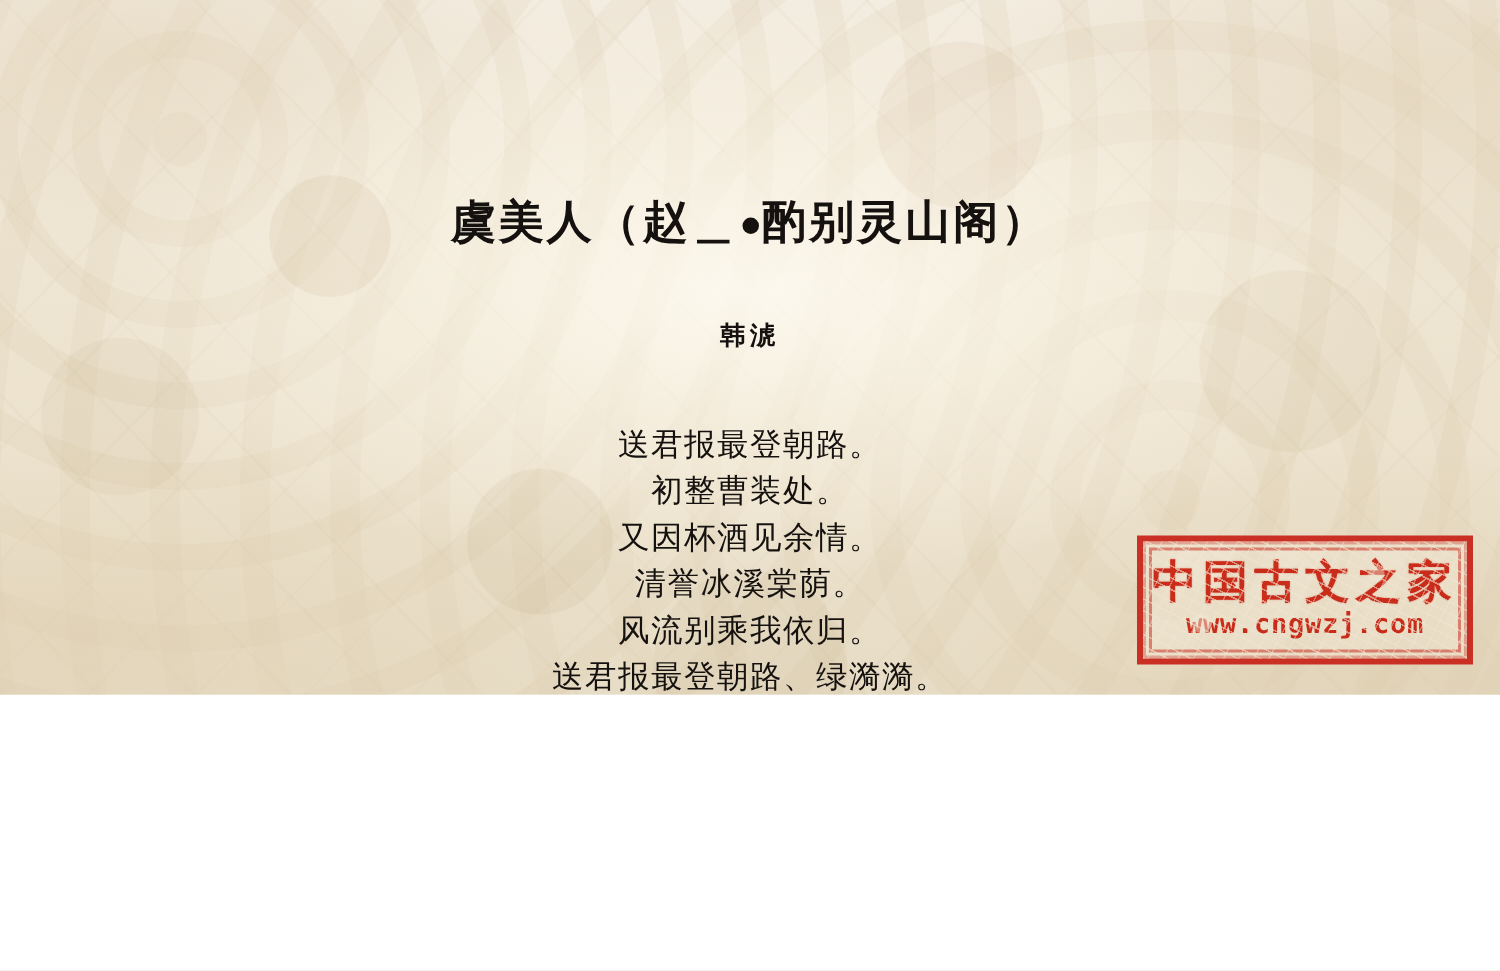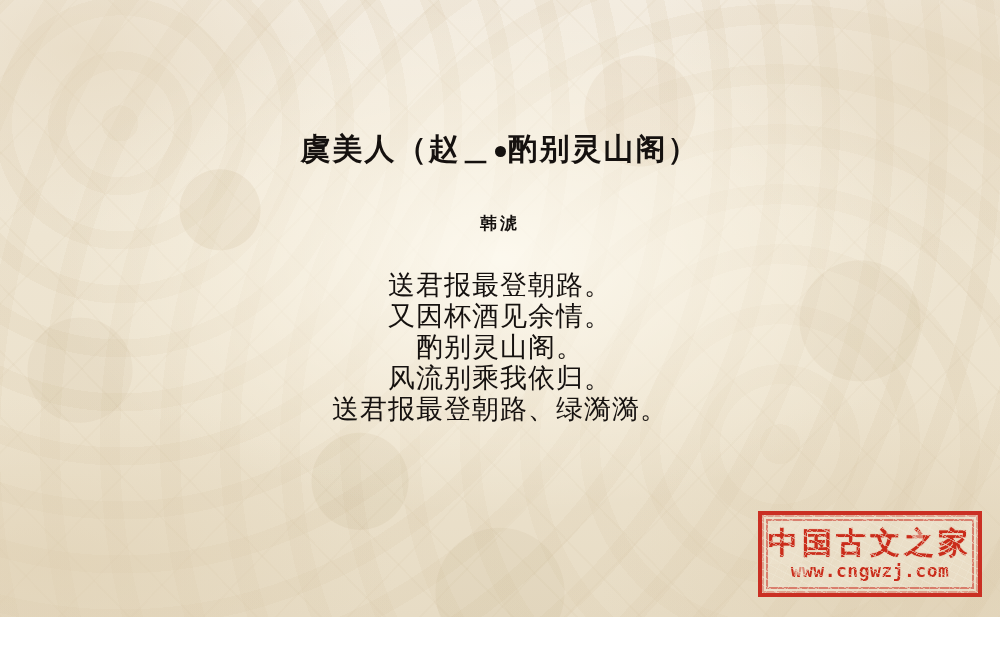--- a/index.html
+++ b/index.html
@@ -10,21 +10,21 @@
   body {
     width: 1000px;
     height: 647px;
     overflow: hidden;
     font-family: "DejaVu Serif", "Liberation Serif", serif;
   }
 
   #page {
     position: relative;
     width: 1000px;
-    height: 617px;
+    height: 463px;
     box-sizing: border-box;
     background-color: #efe7d4;
     background-image:
       
       radial-gradient(ellipse 60% 55% at 50% 42%, rgba(255,252,243,0.85) 0%, rgba(255,250,238,0.35) 45%, rgba(233,220,196,0.0) 75%),
       radial-gradient(ellipse 40% 40% at 8% 8%, rgba(226,211,183,0.55) 0%, rgba(226,211,183,0) 70%),
       radial-gradient(ellipse 45% 45% at 96% 10%, rgba(224,208,178,0.5) 0%, rgba(224,208,178,0) 70%),
       radial-gradient(ellipse 50% 40% at 5% 92%, rgba(222,206,176,0.5) 0%, rgba(222,206,176,0) 70%),
       radial-gradient(ellipse 50% 45% at 95% 95%, rgba(220,203,172,0.5) 0%, rgba(220,203,172,0) 70%),
       
@@ -82,23 +82,23 @@
   .poem-author {
     margin: 0;
     padding-top: 42px;
     font-size: 17px;
     font-weight: bold;
     letter-spacing: 3px;
     color: #15110f;
   }
 
   .poem-body {
-    margin: 0;
+    margin: 12px;
     padding-top: 34px;
-    font-size: 27px;
+    font-size: 21px;
     line-height: 31px;
     letter-spacing: 1px;
     color: #15110f;
   }
   .poem-line {
     display: block;
     white-space: nowrap;
   }
 
   
@@ -163,22 +163,23 @@
   <div id="content">
 
     <h1 class="poem-title">
       <span>虞美人（赵＿</span><span class="dot-mark"></span><span>酌别灵山阁）</span>
     </h1>
 
     <div class="poem-author">韩淲</div>
 
     <div class="poem-body">
       <span class="poem-line">送君报最登朝路。</span>
+      <span class="poem-line">初整曹装处。</span>
       <span class="poem-line">又因杯酒见余情。</span>
-      <span class="poem-line">酌别灵山阁。</span>
+      <span class="poem-line">清誉冰溪棠荫。</span>
       <span class="poem-line">风流别乘我依归。</span>
       <span class="poem-line">送君报最登朝路、绿漪漪。</span>
     </div>
 
   </div>
 
   <div id="seal">
     <span class="seal-inner-border"></span>
     <div class="seal-title">中国古文之家</div>
     <div class="seal-url">www.cngwzj.com</div>

